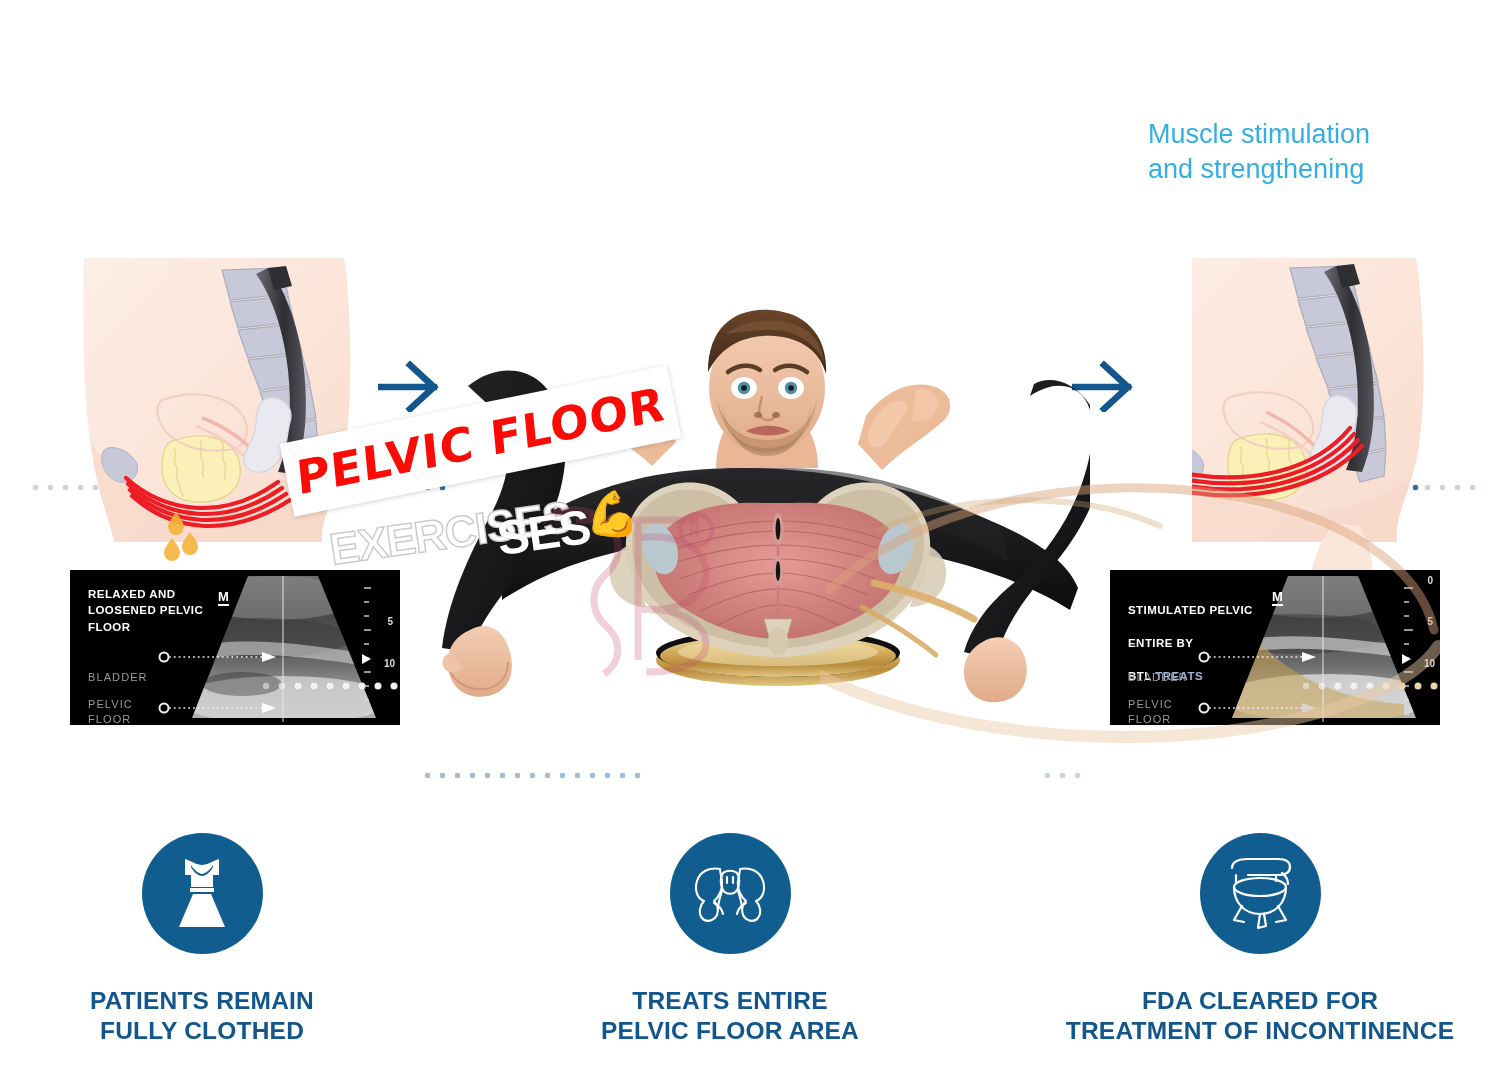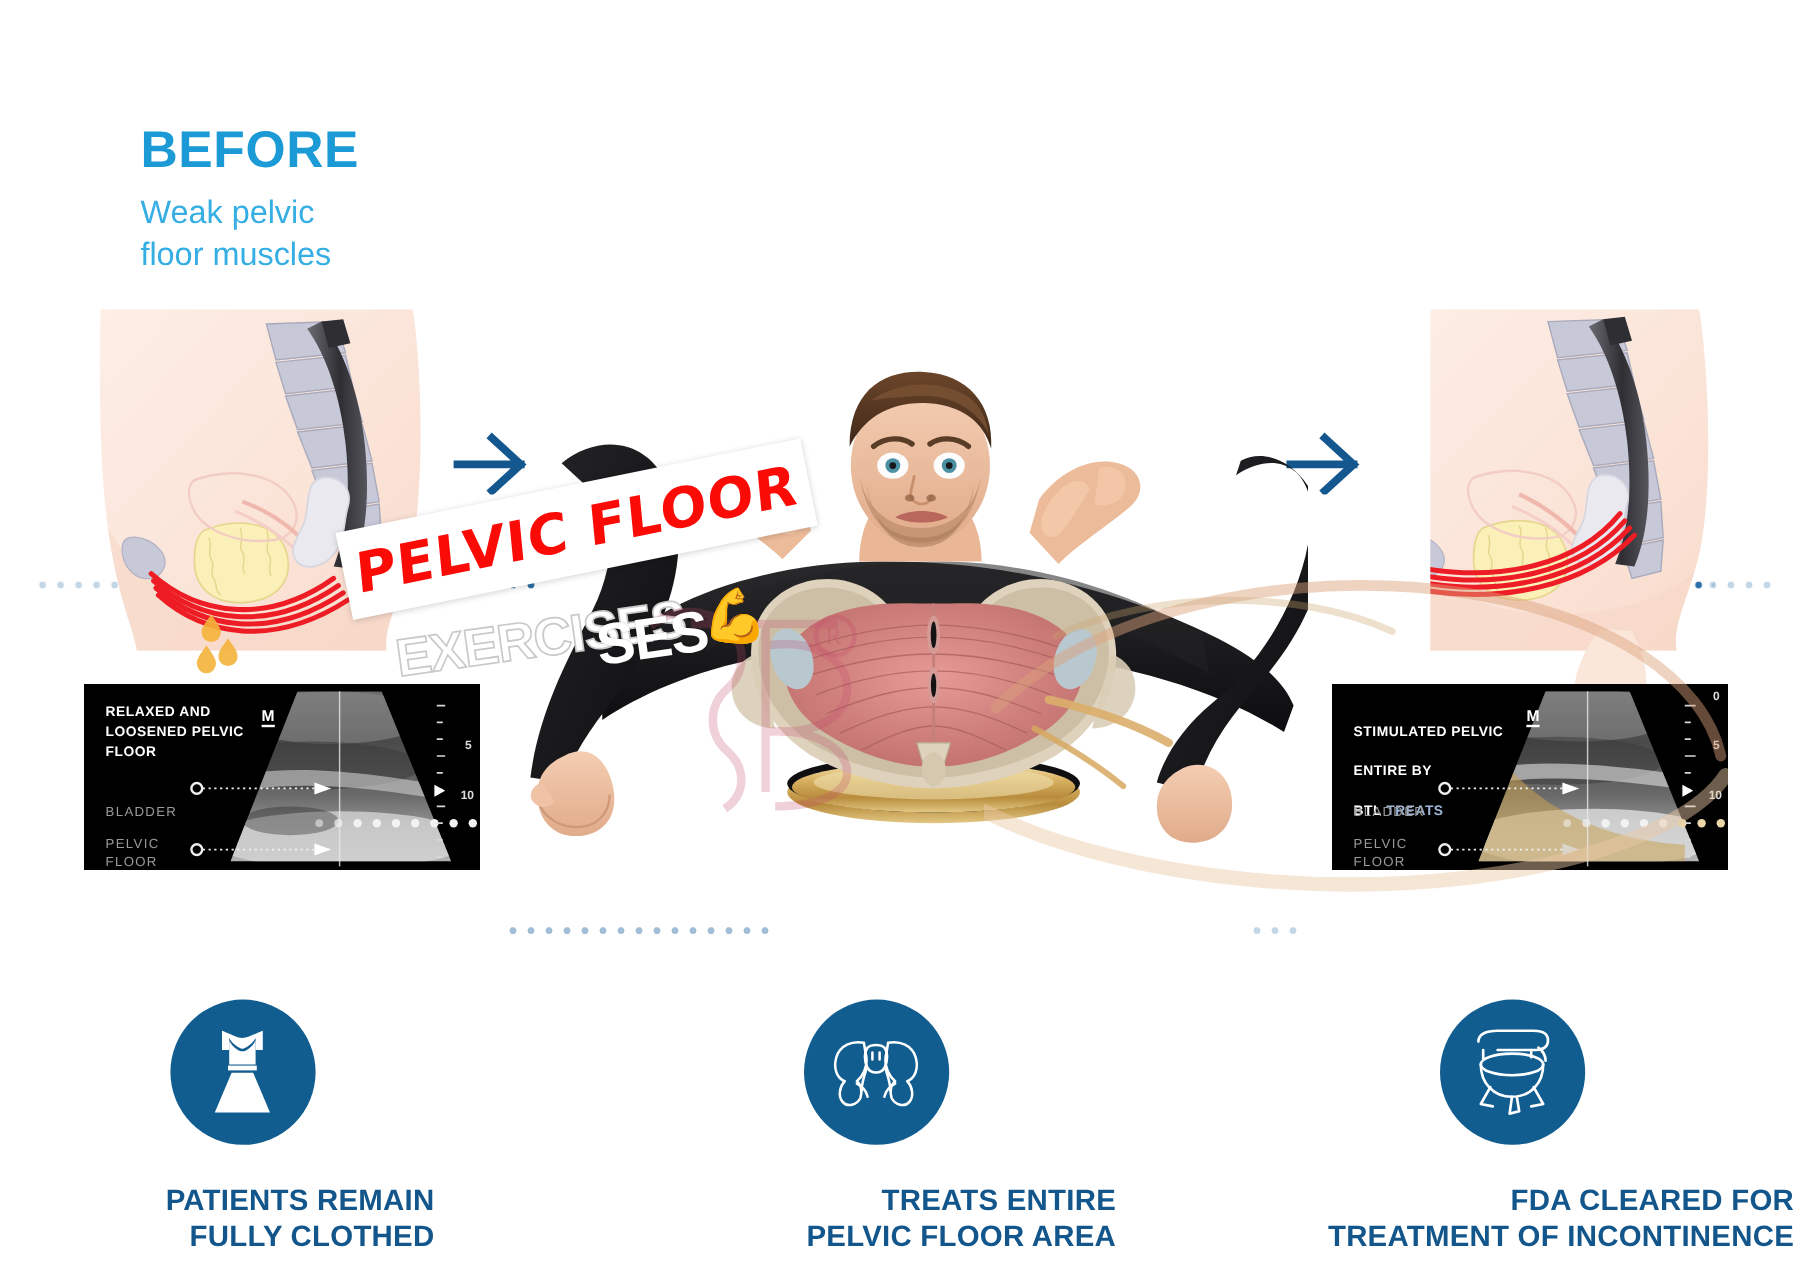--- a/index.html
+++ b/index.html
@@ -114,47 +114,44 @@
     font-size: 50px; font-weight: 700; letter-spacing: 1px;
   }
   #wm-mbsmed {
     left: 873px; top: 592px; z-index: 25;
     color: #3a3a8c; opacity: .42;
     font-size: 88px; font-weight: 700; letter-spacing: -2px;
   }
   #wm-swoosh { left: 820px; top: 470px; z-index: 23; opacity: .85; }
 
   
-  .feature { position: absolute; text-align: right; }
+  .feature { position: absolute; text-align: center; }
   .feature .circle {
     width: 121px; height: 121px; border-radius: 50%;
     background: #115d90; margin: 0 auto;
     display: flex; align-items: center; justify-content: center;
   }
   .feature .flabel {
     margin-top: 32px; color: #12568b;
     font-size: 24.5px; font-weight: 700; line-height: 1.22;
     letter-spacing: .2px; white-space: pre-line;
   }
   #feat-1 { left: 42px;   top: 833px; width: 320px; }
   #feat-2 { left: 530px;  top: 833px; width: 400px; }
   #feat-3 { left: 1025px; top: 833px; width: 470px; }
 </style>
 </head>
 <body>
 
 <div id="page">
 
-  <div class="col-head" id="head-before">
-    <div class="head-title">BEFORE</div>
-    <div class="head-sub">Weak pelvic
-floor muscles</div>
-  </div>
 
   <div class="col-head" id="head-after">
+    <div class="head-sub">Muscle stimulation
+and strengthening</div>
   </div>
 
   <div class="dotline soft" style="left:28px;  top:484px; width:130px;"></div>
   <div class="dotline" style="left:150px; top:484px; width:300px;"></div>
   <div class="dotline" style="left:1198px;top:484px; width:230px;"></div>
   <div class="dotline soft" style="left:1420px;top:484px; width:60px;"></div>
 
   <div class="dotline faint" style="left:420px; top:772px; width:225px;"></div>
   <div class="dotline soft" style="left:1040px;top:772px; width:42px;"></div>
 

